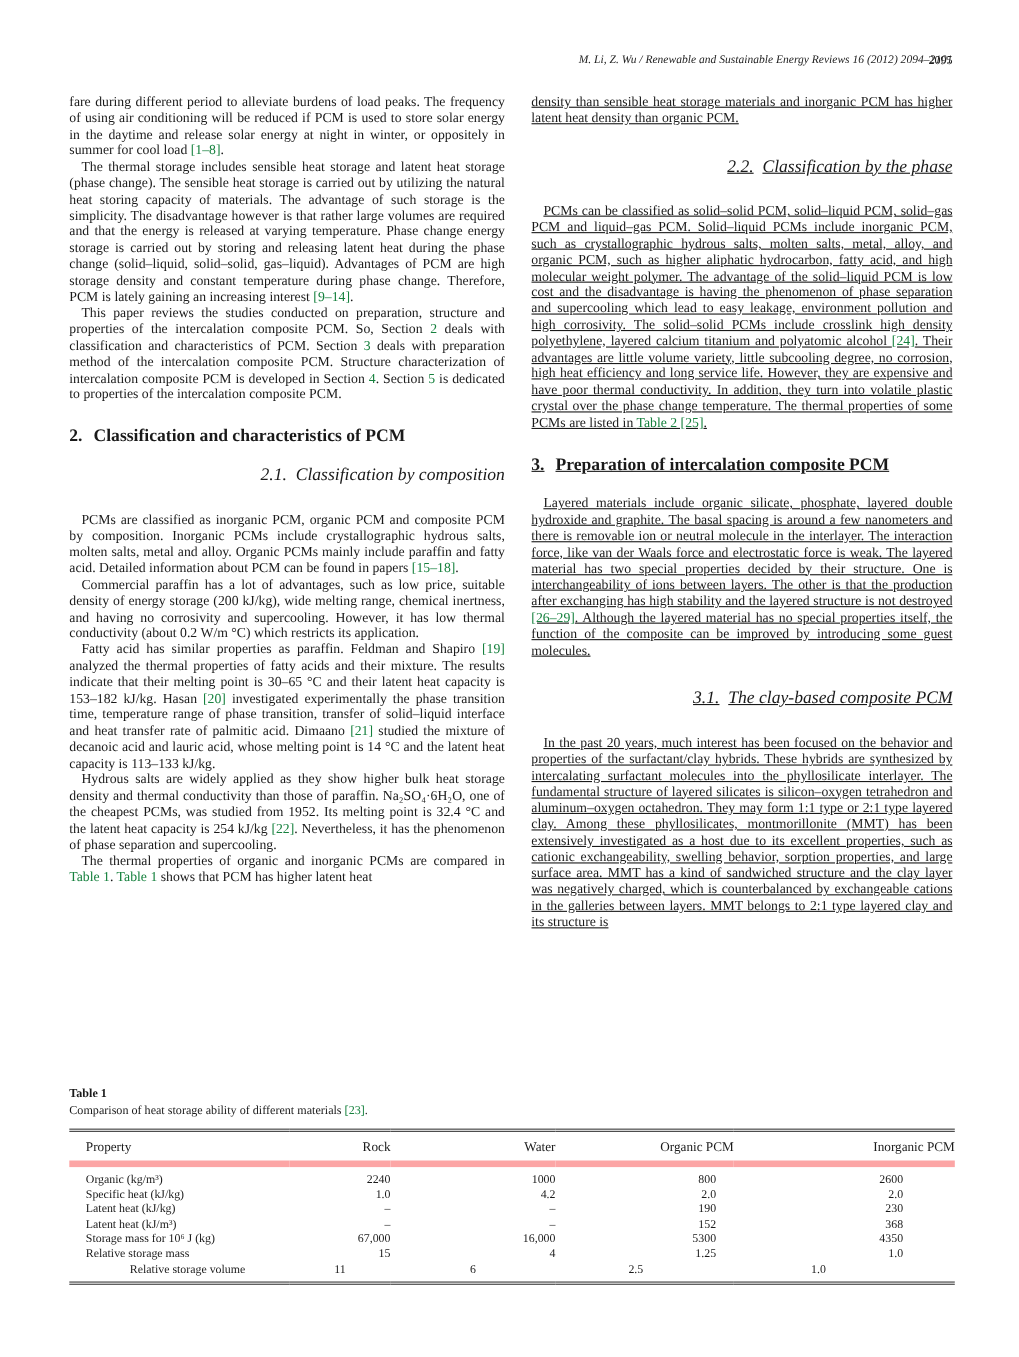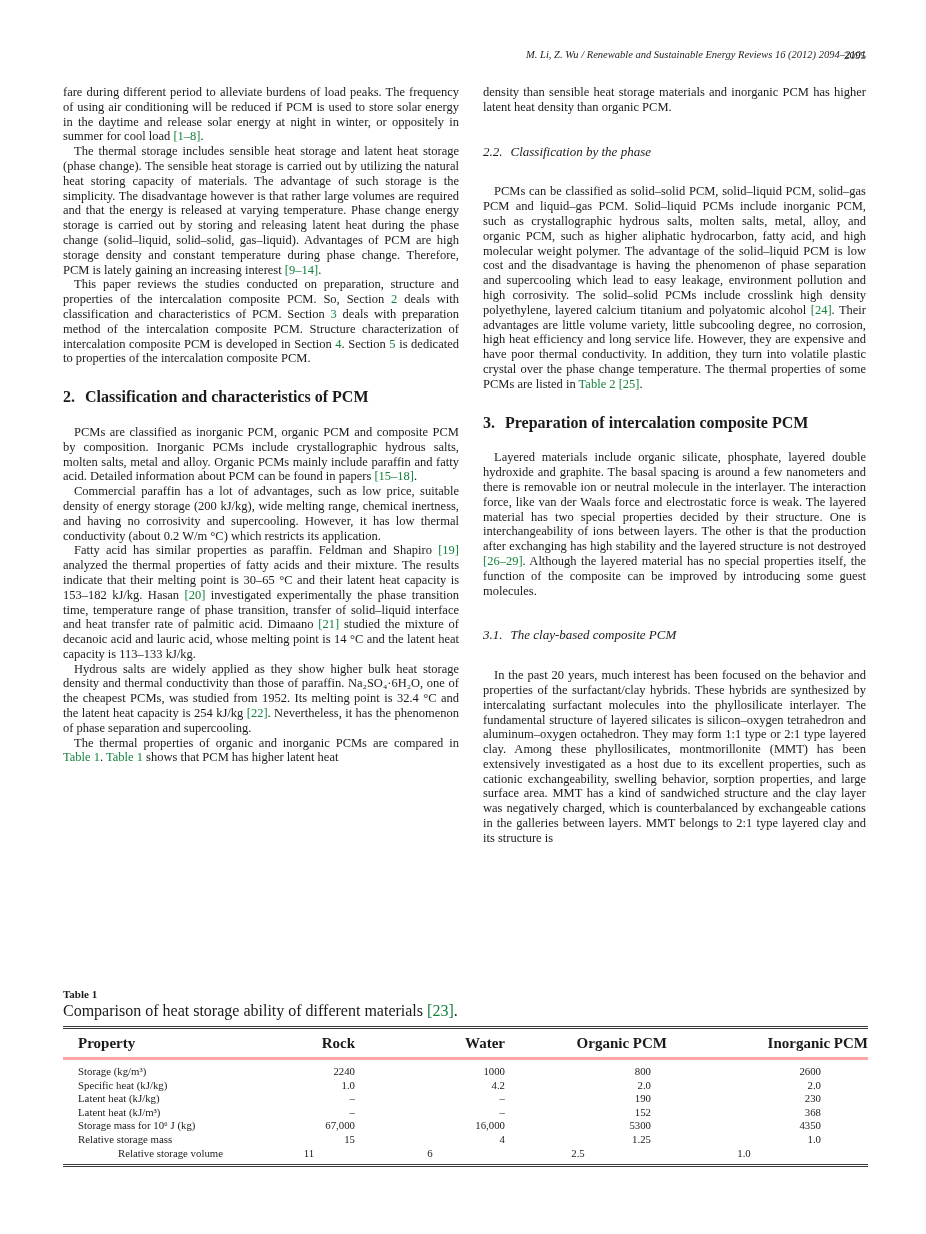--- a/index.html
+++ b/index.html
@@ -16,45 +16,45 @@
     font-size:10.5px;font-style:italic;text-align:right;color:#222;
   }
   .page-number{
     position:absolute;right:0;top:0;font-style:normal;font-size:11px;color:#222;
   }
   .col{
     position:absolute;top:85px;height:895px;overflow:hidden;
     font-size:12.5px;line-height:14.8px;text-align:justify;
   }
   .col-left{left:63px;width:396px;}
-  .col-right{left:483px;width:383px;}
+  .col-right{left:483px;width:383px;text-decoration:underline;}
   p.para{margin:0;text-indent:11px;}
   p.noindent{text-indent:0;}
   .section-heading{
     font-weight:bold;font-size:16px;margin:24px 0 20px 0;text-align:left;
   }
   .section-heading .hnum{margin-right:10px;}
   .sub-heading{
-    font-style:italic;font-size:13px;margin:30px 0 25px 0;text-align:left;font-weight:normal;
+    font-style:italic;font-size:16px;margin:30px 0 25px 0;text-align:right;font-weight:normal;
   }
   .sub-heading .hnum{margin-right:8px;}
   .ref{color:#15803d;}
   .table-block{
     position:absolute;left:63px;top:988px;width:805px;
   }
   .table-label{font-weight:bold;font-size:11px;margin:0 0 3px 0;line-height:13px;}
-  .table-caption{font-size:16px;margin:0 0 9px 0;line-height:13px;}
+  .table-caption{font-size:11px;margin:0 0 9px 0;line-height:13px;}
   table{
     border-collapse:collapse;width:805px;table-layout:fixed;
     border-top:3px double #3a3a3a;border-bottom:3px double #3a3a3a;
     font-size:10.8px;
   }
   thead th{
-    border-bottom:3px solid #fca5a5;font-weight:bold;text-align:right;
-    padding:6px 0 5px 0;font-size:15px;
+    border-bottom:6px solid #fca5a5;font-weight:normal;text-align:right;
+    padding:6px 0 5px 0;font-size:12px;
   }
   thead th:first-child{text-align:left;padding-left:15px;}
   tbody td{text-align:right;padding:0.6px 0;line-height:12.4px;}
   tbody td:first-child{text-align:left;padding-left:15px;}
   tbody td:nth-child(4){padding-right:16px;font-family:Liberation Serif, serif;}
   tbody td:nth-child(5){padding-right:47px;}
   tbody tr:first-child td{padding-top:5px;}
   tbody tr:last-child td{padding-bottom:5px;text-align:center;}
 </style>
 </head>
@@ -67,20 +67,23 @@
 
 <div class="col col-left">
   <p class="para noindent"><span>fare during different period to alleviate burdens of load peaks. The frequency of using air conditioning will be reduced if PCM is used to store solar energy in the daytime and release solar energy at night in winter, or oppositely in summer for cool load </span><span class="ref">[1–8]</span><span>.</span></p>
   <p class="para"><span>The thermal storage includes sensible heat storage and latent heat storage (phase change). The sensible heat storage is carried out by utilizing the natural heat storing capacity of materials. The advantage of such storage is the simplicity. The disadvantage however is that rather large volumes are required and that the energy is released at varying temperature. Phase change energy storage is carried out by storing and releasing latent heat during the phase change (solid–liquid, solid–solid, gas–liquid). Advantages of PCM are high storage density and constant temperature during phase change. Therefore, PCM is lately gaining an increasing interest </span><span class="ref">[9–14]</span><span>.</span></p>
   <p class="para"><span>This paper reviews the studies conducted on preparation, structure and properties of the intercalation composite PCM. So, Section </span><span class="ref">2</span><span> deals with classification and characteristics of PCM. Section </span><span class="ref">3</span><span> deals with preparation method of the intercalation composite PCM. Structure characterization of intercalation composite PCM is developed in Section </span><span class="ref">4</span><span>. Section </span><span class="ref">5</span><span> is dedicated to properties of the intercalation composite PCM.</span></p>
 
   <div class="section-heading">
     <span class="hnum">2.</span><span>Classification and characteristics of PCM</span>
   </div>
 
+  <div class="sub-heading" style="margin-top:0;">
+    <span class="hnum">2.1.</span><span>Classification by composition</span>
+  </div>
 
   <p class="para"><span>PCMs are classified as inorganic PCM, organic PCM and composite PCM by composition. Inorganic PCMs include crystallographic hydrous salts, molten salts, metal and alloy. Organic PCMs mainly include paraffin and fatty acid. Detailed information about PCM can be found in papers </span><span class="ref">[15–18]</span><span>.</span></p>
   <p class="para"><span>Commercial paraffin has a lot of advantages, such as low price, suitable density of energy storage (200 kJ/kg), wide melting range, chemical inertness, and having no corrosivity and supercooling. However, it has low thermal conductivity (about 0.2 W/m °C) which restricts its application.</span></p>
   <p class="para"><span>Fatty acid has similar properties as paraffin. Feldman and Shapiro </span><span class="ref">[19]</span><span> analyzed the thermal properties of fatty acids and their mixture. The results indicate that their melting point is 30–65 °C and their latent heat capacity is 153–182 kJ/kg. Hasan </span><span class="ref">[20]</span><span> investigated experimentally the phase transition time, temperature range of phase transition, transfer of solid–liquid interface and heat transfer rate of palmitic acid. Dimaano </span><span class="ref">[21]</span><span> studied the mixture of decanoic acid and lauric acid, whose melting point is 14 °C and the latent heat capacity is 113–133 kJ/kg.</span></p>
   <p class="para"><span>Hydrous salts are widely applied as they show higher bulk heat storage density and thermal conductivity than those of paraffin. Na₂SO₄·6H₂O, one of the cheapest PCMs, was studied from 1952. Its melting point is 32.4 °C and the latent heat capacity is 254 kJ/kg </span><span class="ref">[22]</span><span>. Nevertheless, it has the phenomenon of phase separation and supercooling.</span></p>
   <p class="para"><span>The thermal properties of organic and inorganic PCMs are compared in </span><span class="ref">Table 1</span><span>. </span><span class="ref">Table 1</span><span> shows that PCM has higher latent heat</span></p>
 </div>
 
 <div class="col col-right">
   <p class="para noindent"><span>density than sensible heat storage materials and inorganic PCM has higher latent heat density than organic PCM.</span></p>
@@ -119,21 +122,21 @@
       <tr>
         <th>Property</th>
         <th>Rock</th>
         <th>Water</th>
         <th>Organic PCM</th>
         <th>Inorganic PCM</th>
       </tr>
     </thead>
     <tbody>
         <tr>
-          <td>Storage (kg/m³)</td>
+          <td>Organic (kg/m³)</td>
           <td>2240</td>
           <td>1000</td>
           <td>800</td>
           <td>2600</td>
         </tr>
         <tr>
           <td>Specific heat (kJ/kg)</td>
           <td>1.0</td>
           <td>4.2</td>
           <td>2.0</td>

